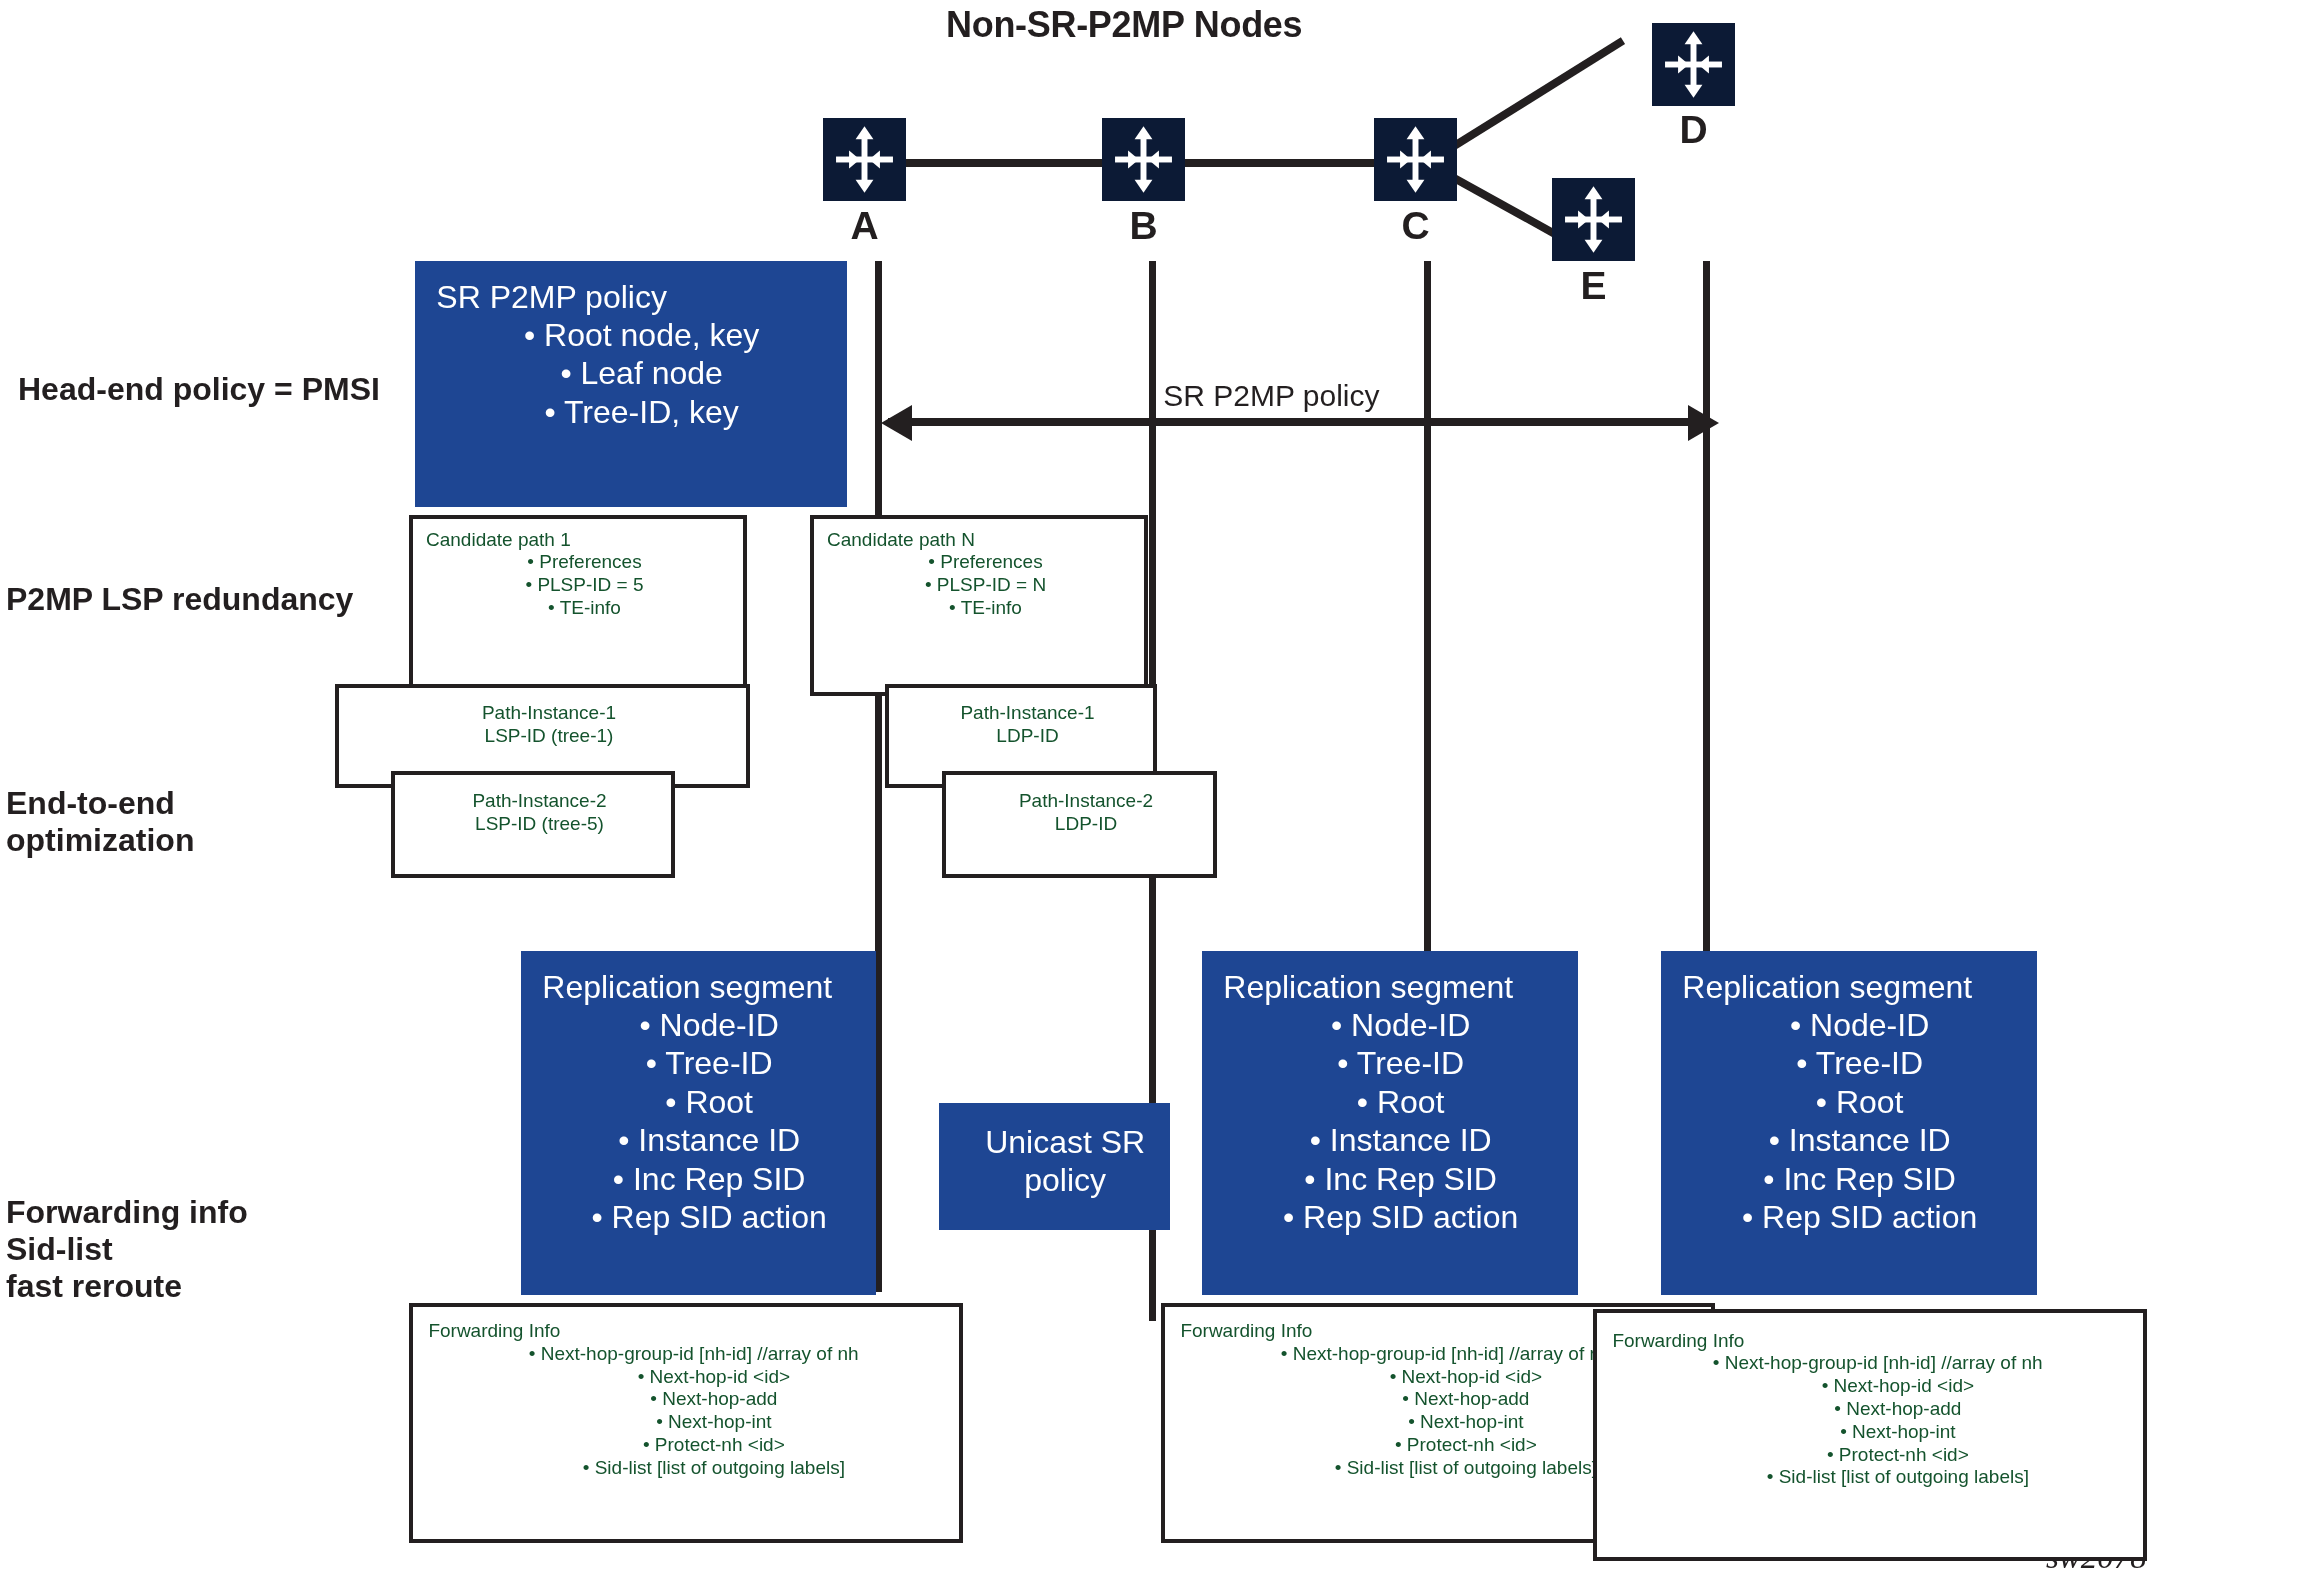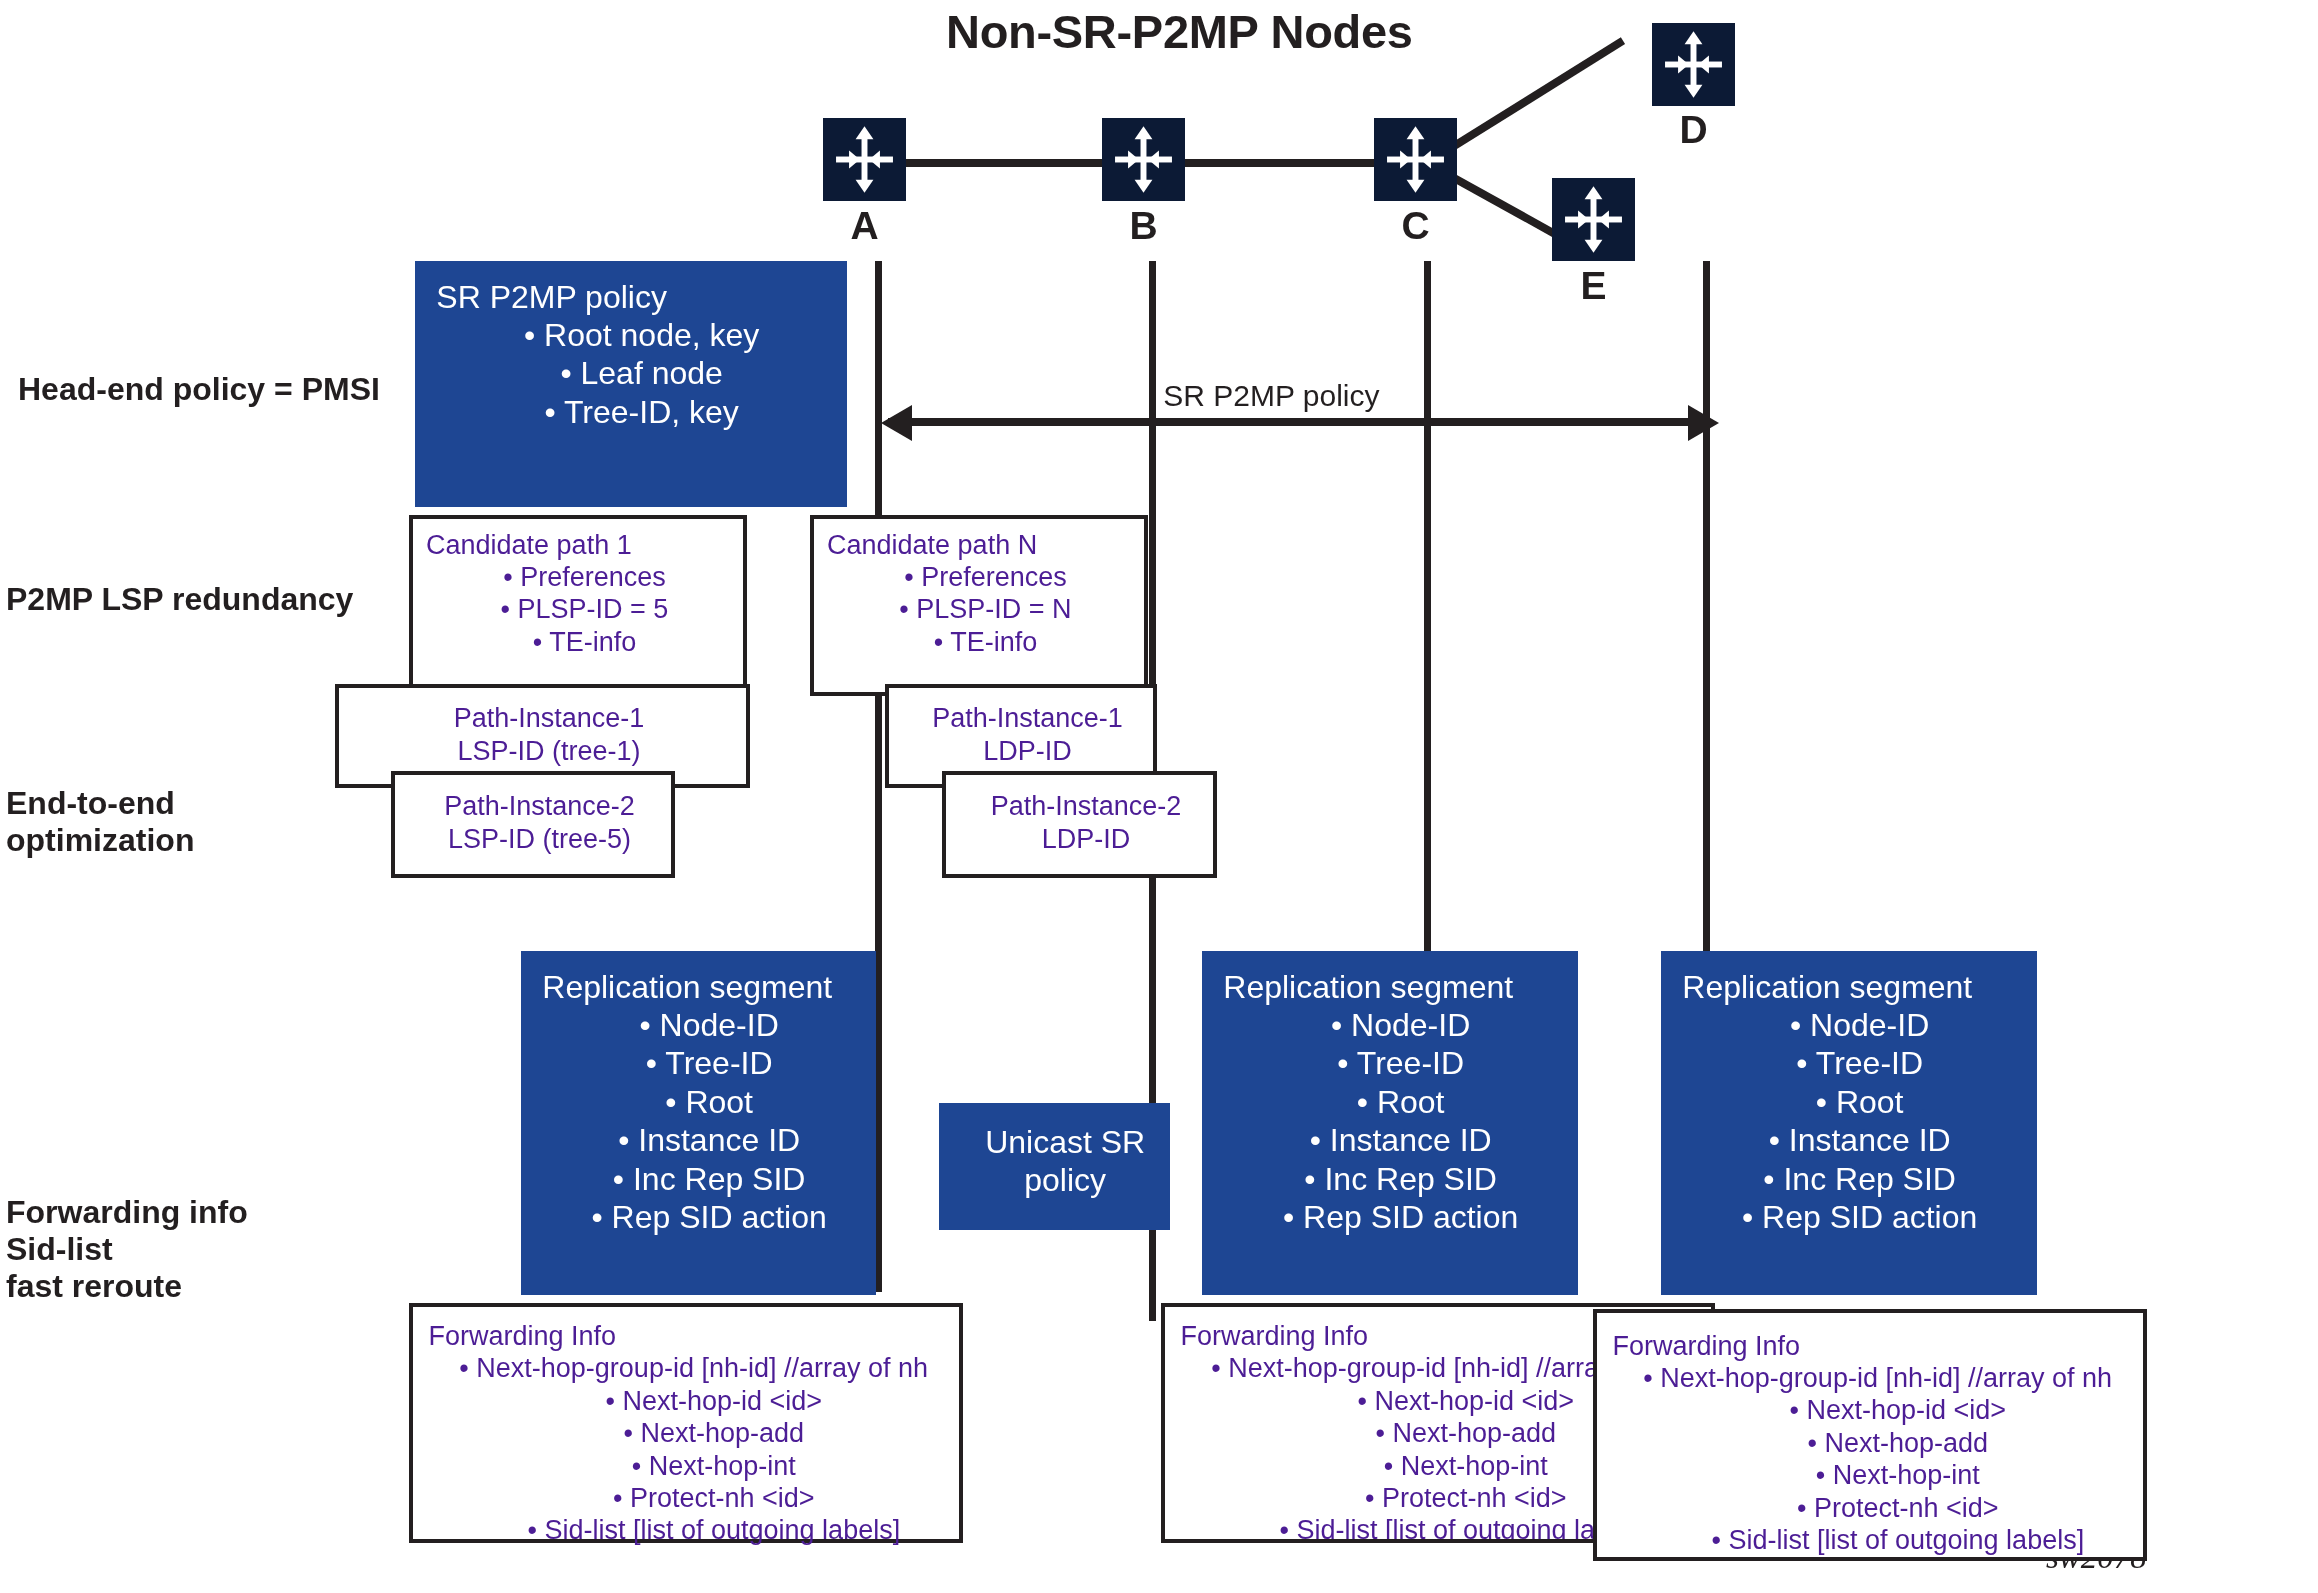--- a/index.html
+++ b/index.html
@@ -9,21 +9,21 @@
     width:2319px;
     height:1593px;
     background:#ffffff;
     overflow:hidden;
   }
   .abs{position:absolute;}
 
   
   .title{
     left:946px; top:3.6px;
-    font-size:47px; font-weight:bold; color:#231f20;
+    font-size:36px; font-weight:bold; color:#231f20;
     letter-spacing:-0.3px;
     white-space:nowrap;
   }
 
   
   .node{
     width:83px; height:83px;
     background:#0c1a35;
     z-index:6;
   }
@@ -60,22 +60,22 @@
     background:#1e4693;
     color:#ffffff;
     font-size:32px;
     line-height:1.20;
     box-sizing:border-box;
     padding:16.6px 0 0 21.3px;
   }
   .whitebox{
     background:#ffffff;
     border:4.7px solid #231f20;
-    color:#4c1d95;
-    font-size:27px;
+    color:#14532d;
+    font-size:19px;
     line-height:1.20;
     box-sizing:border-box;
     padding:9.5px 0 0 13px;
   }
   .bx-title{display:block; white-space:nowrap;}
   .bx-li{display:block; white-space:nowrap;text-align:center;}
   .bx-li.l1{padding-left:10.7px; text-indent:-10.7px;}
   .bx-li.l2{padding-left:51px; text-indent:-10.7px;}
 
   

